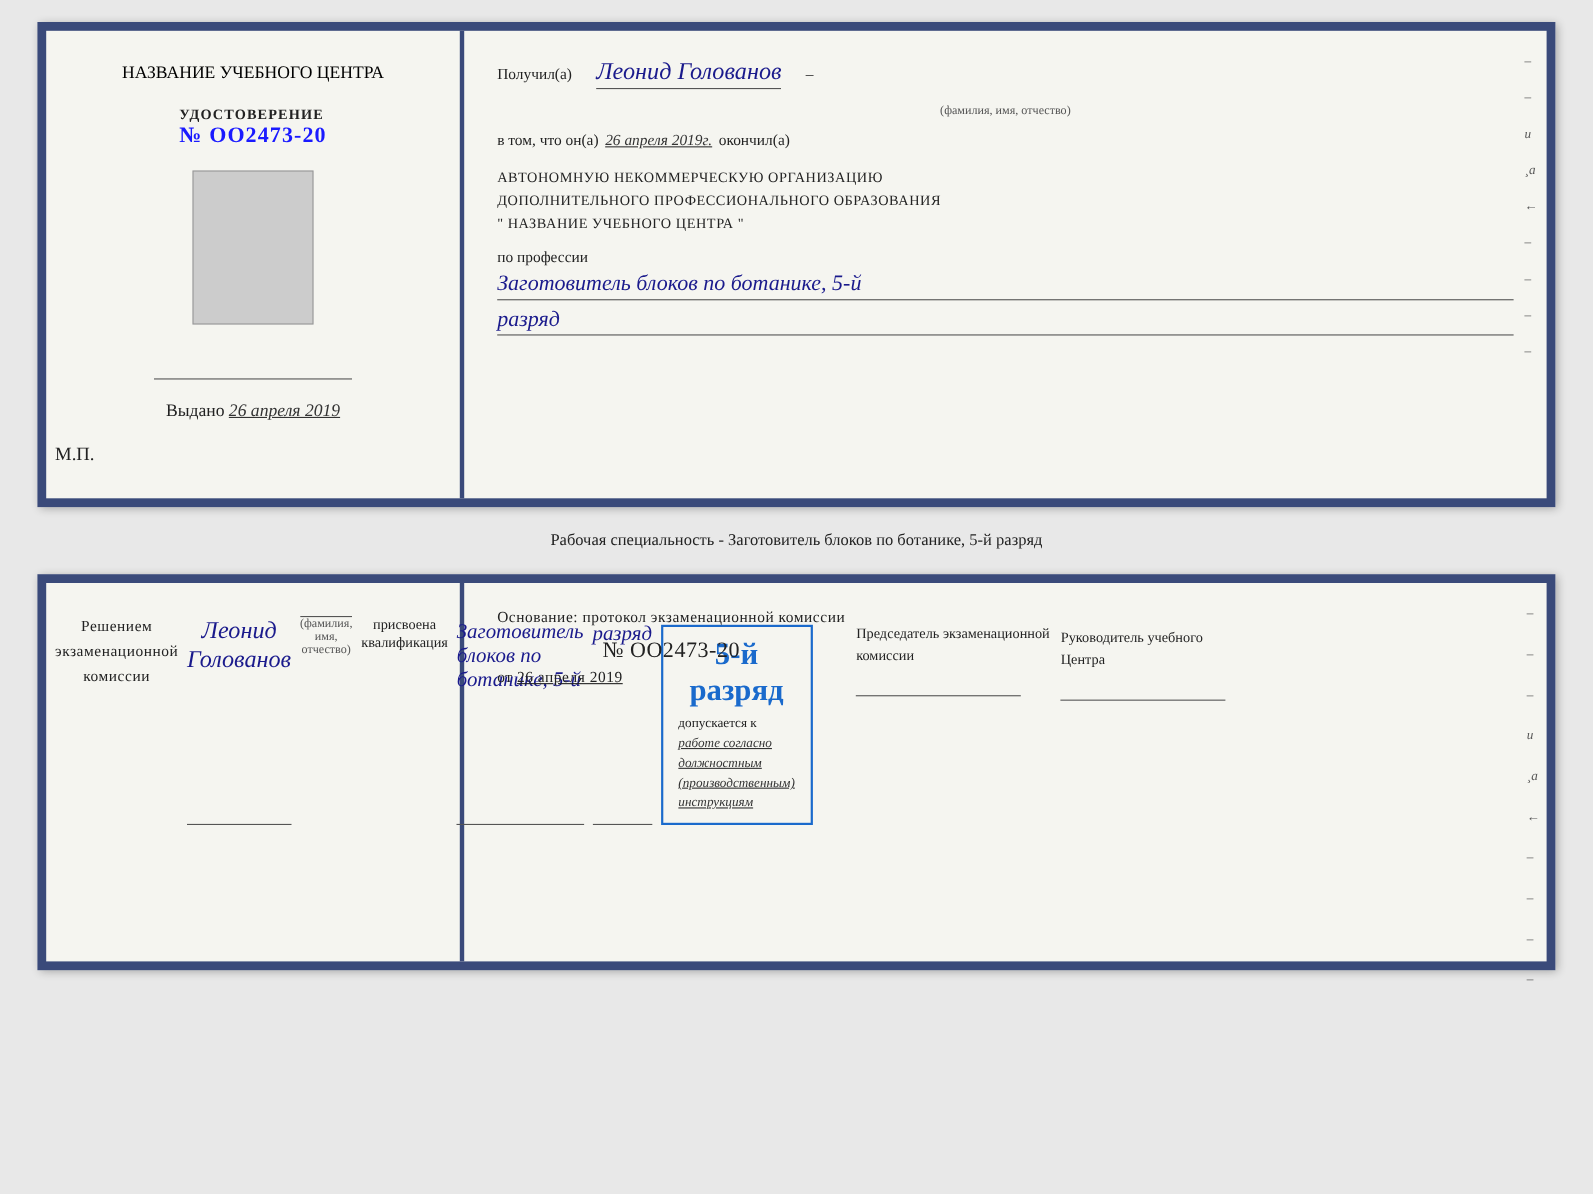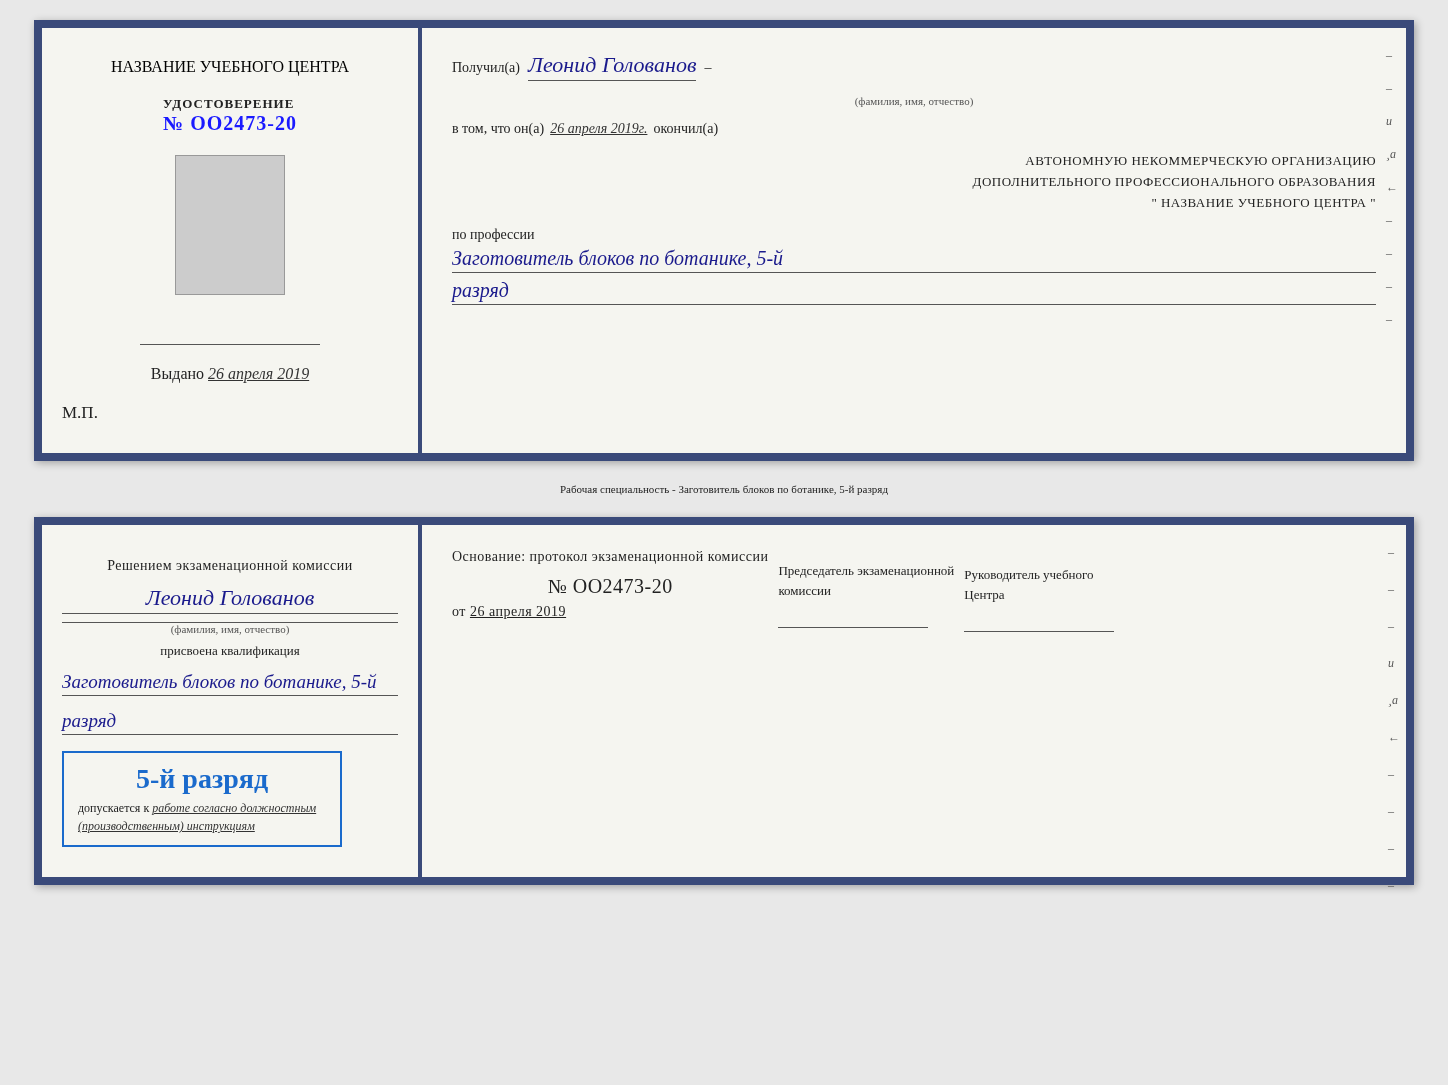--- a/index.html
+++ b/index.html
@@ -21,21 +21,21 @@
       border: 8px solid #3a4a7a;
       background: #f5f5f0;
       position: relative;
       box-shadow: 2px 2px 8px rgba(0,0,0,0.3);
     }
 
     .cert-left {
       width: 380px;
       min-width: 380px;
       border-right: 4px solid #3a4a7a;
-      padding: 30px 20px;
+      padding: 30px 8px;
       display: flex;
       flex-direction: column;
       align-items: center;
       gap: 20px;
     }
 
     .cert-right {
       flex: 1;
       padding: 24px 30px;
       display: flex;
@@ -92,21 +92,21 @@
       font-size: 17px;
       color: #222;
       align-self: flex-start;
       margin-top: auto;
     }
 
     
     .poluchil-line {
       display: flex;
       align-items: baseline;
-      gap: 8px;
+      gap: 22px;
       flex-wrap: wrap;
     }
 
     .poluchil-line .static-text {
       font-size: 14px;
       color: #222;
     }
 
     .poluchil-name {
       font-size: 22px;
@@ -134,21 +134,21 @@
 
     .v-tom-line .date-part {
       text-decoration: underline;
       font-style: italic;
       color: #333;
     }
 
     .avt-block {
       font-size: 13px;
       color: #222;
-      text-align: right;
+      text-align: left;
       line-height: 1.6;
       text-transform: uppercase;
       letter-spacing: 0.5px;
     }
 
     .po-professii-block {
       font-size: 14px;
       color: #222;
     }
 
@@ -180,21 +180,21 @@
       top: 20px;
       display: flex;
       flex-direction: column;
       gap: 18px;
       color: #555;
       font-size: 12px;
     }
 
     
     .specialty-label {
-      font-size: 11px;
+      font-size: 15px;
       color: #222;
       padding: 4px 0;
     }
 
     .reshen-text {
       font-size: 14px;
       color: #222;
       text-align: center;
       width: 100%;
       letter-spacing: 0.5px;
@@ -339,21 +339,21 @@
     .cert-right-bottom {
       display: flex;
       flex-direction: row;
       gap: 10px;
       flex: 1;
       padding: 24px 30px;
     }
 
     .bottom-left-col {
       display: flex;
-      flex-direction: column;
+      flex-direction: row;
       gap: 8px;
       width: 100%;
     }
 
     .cert-bottom-inner {
       display: flex;
       width: 1380px;
       min-height: 360px;
       border: 8px solid #3a4a7a;
       background: #f5f5f0;

